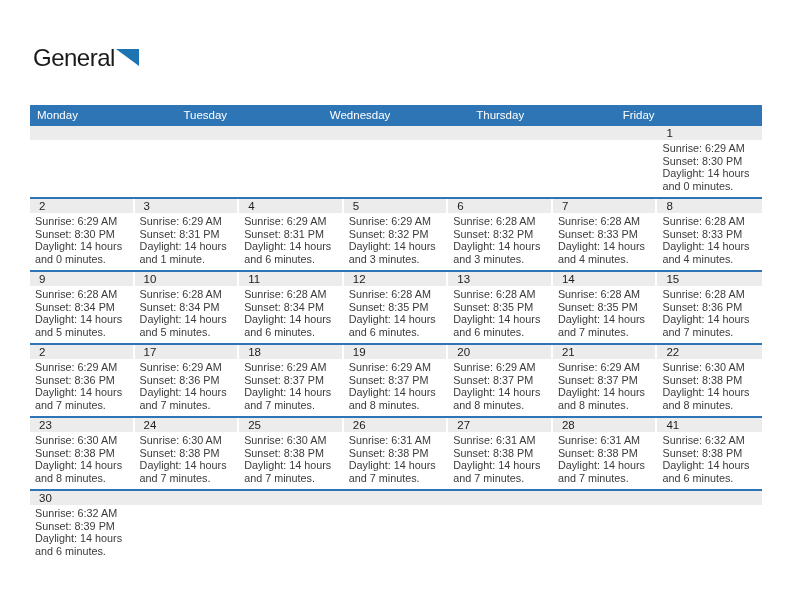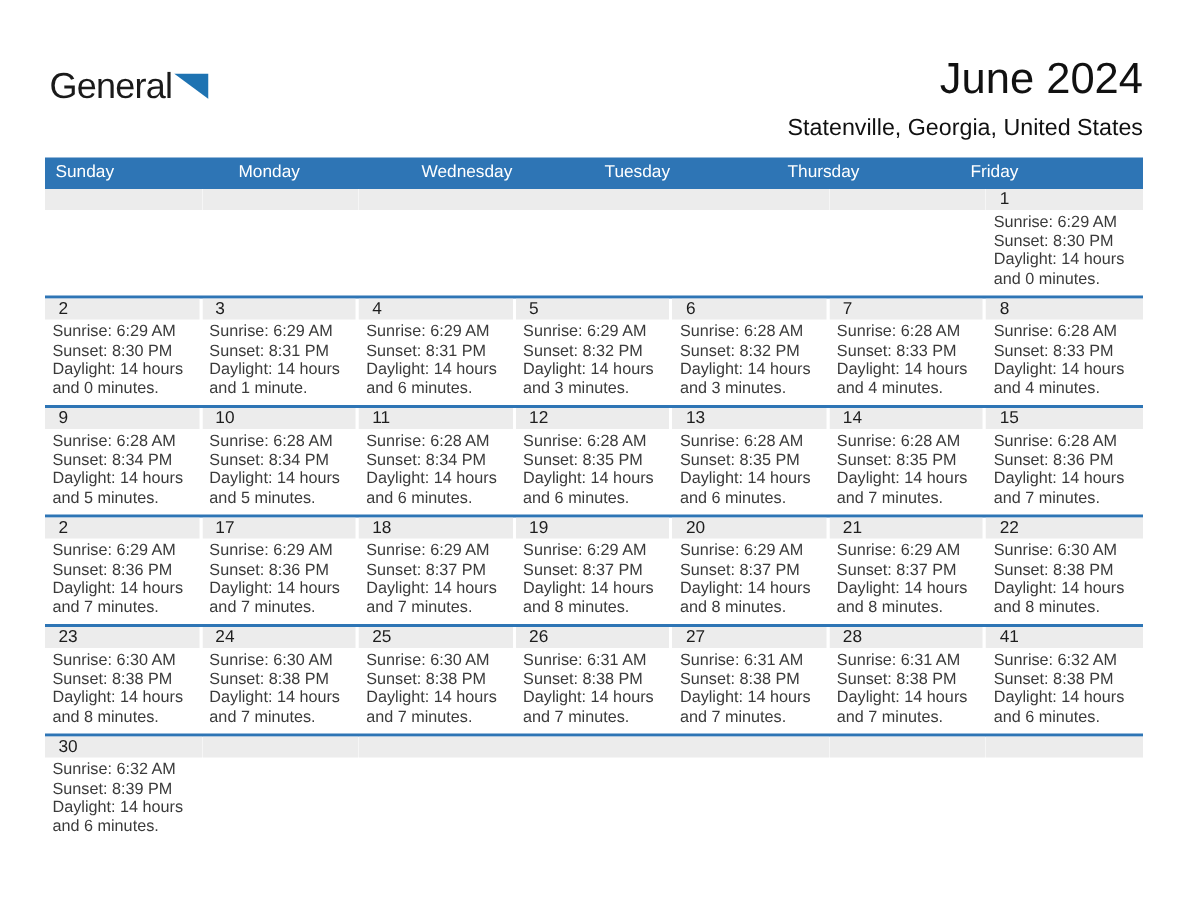--- a/index.html
+++ b/index.html
@@ -44,31 +44,26 @@
     <div class="logo-line1">
       <span class="logo-general">General</span>
       <span class="logo-tri">
         <svg width="23" height="17" viewBox="0 0 23 17">
             <polygon points="0,0 23,0 23,17" class="tri-fill"></polygon>
           </svg>
       </span>
     </div>
   </div>
 
-  <div class="title-block">
-    <div class="page-title">June 2024</div>
-    <div class="page-subtitle">Statenville, Georgia, United States</div>
-  </div>
 
   <div class="calendar">
     <div class="dow-row" id="dow-row">
-        <div class="dow-cell">Sunday</div>
         <div class="dow-cell">Monday</div>
+        <div class="dow-cell">Tuesday</div>
         <div class="dow-cell">Wednesday</div>
-        <div class="dow-cell">Tuesday</div>
         <div class="dow-cell">Thursday</div>
         <div class="dow-cell">Friday</div>
       </div>
     <div id="weeks">
         <div class="week lined">
           <div class="cell">
             <div class="band"></div>
           </div>
           <div class="cell">
             <div class="band"></div>

